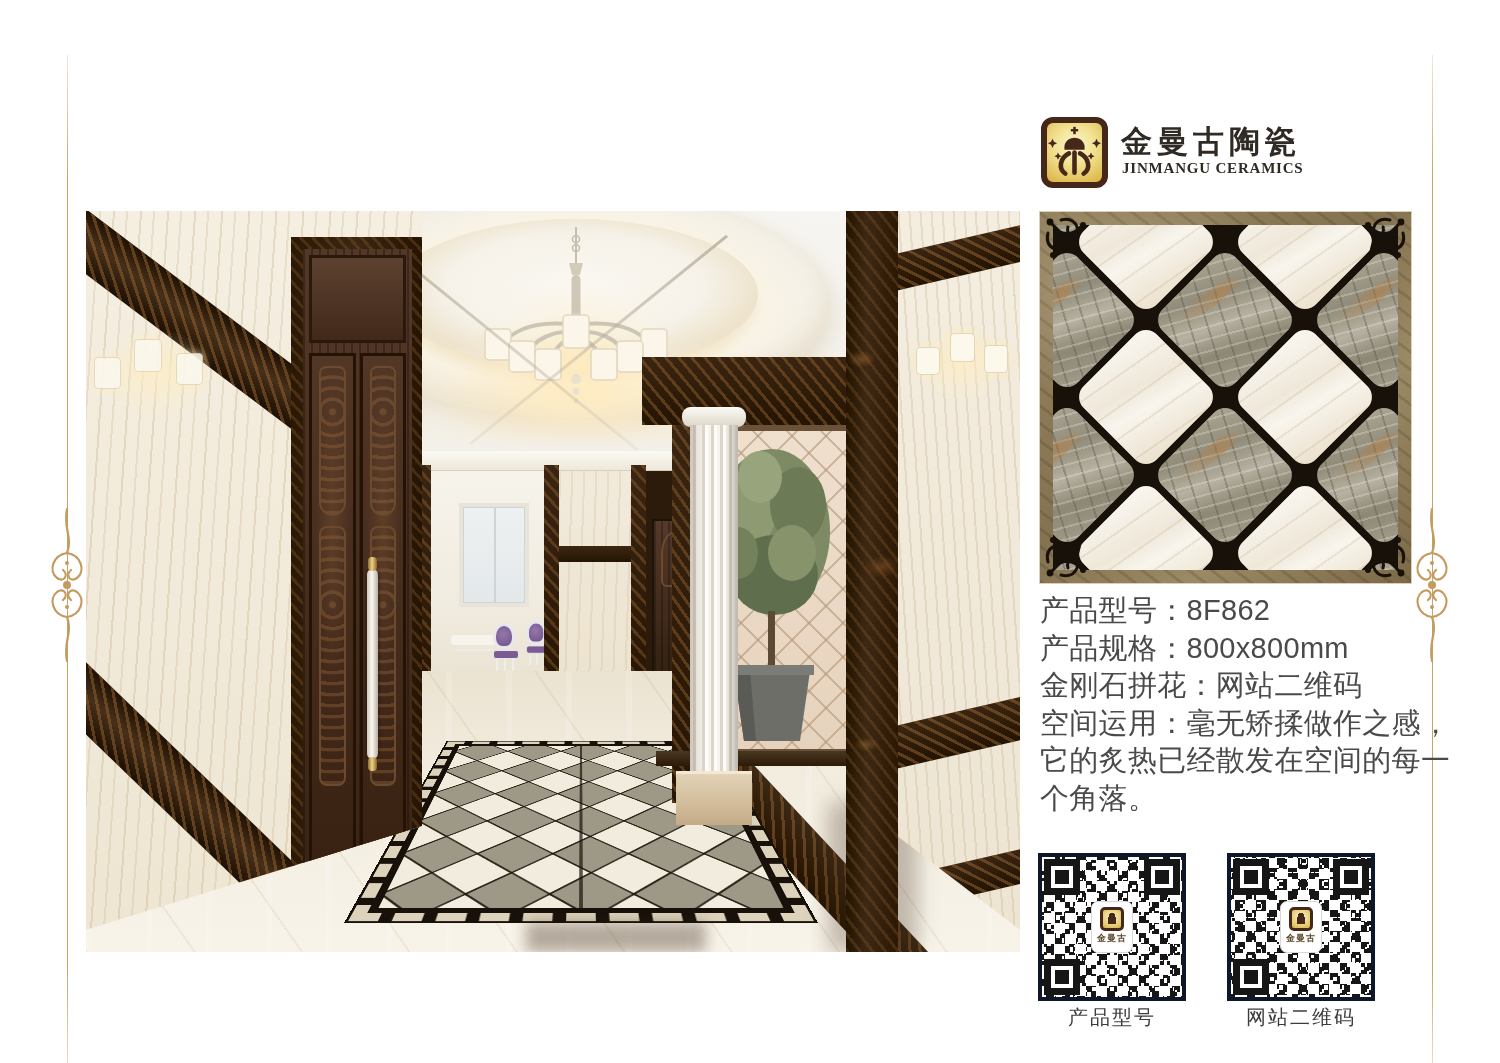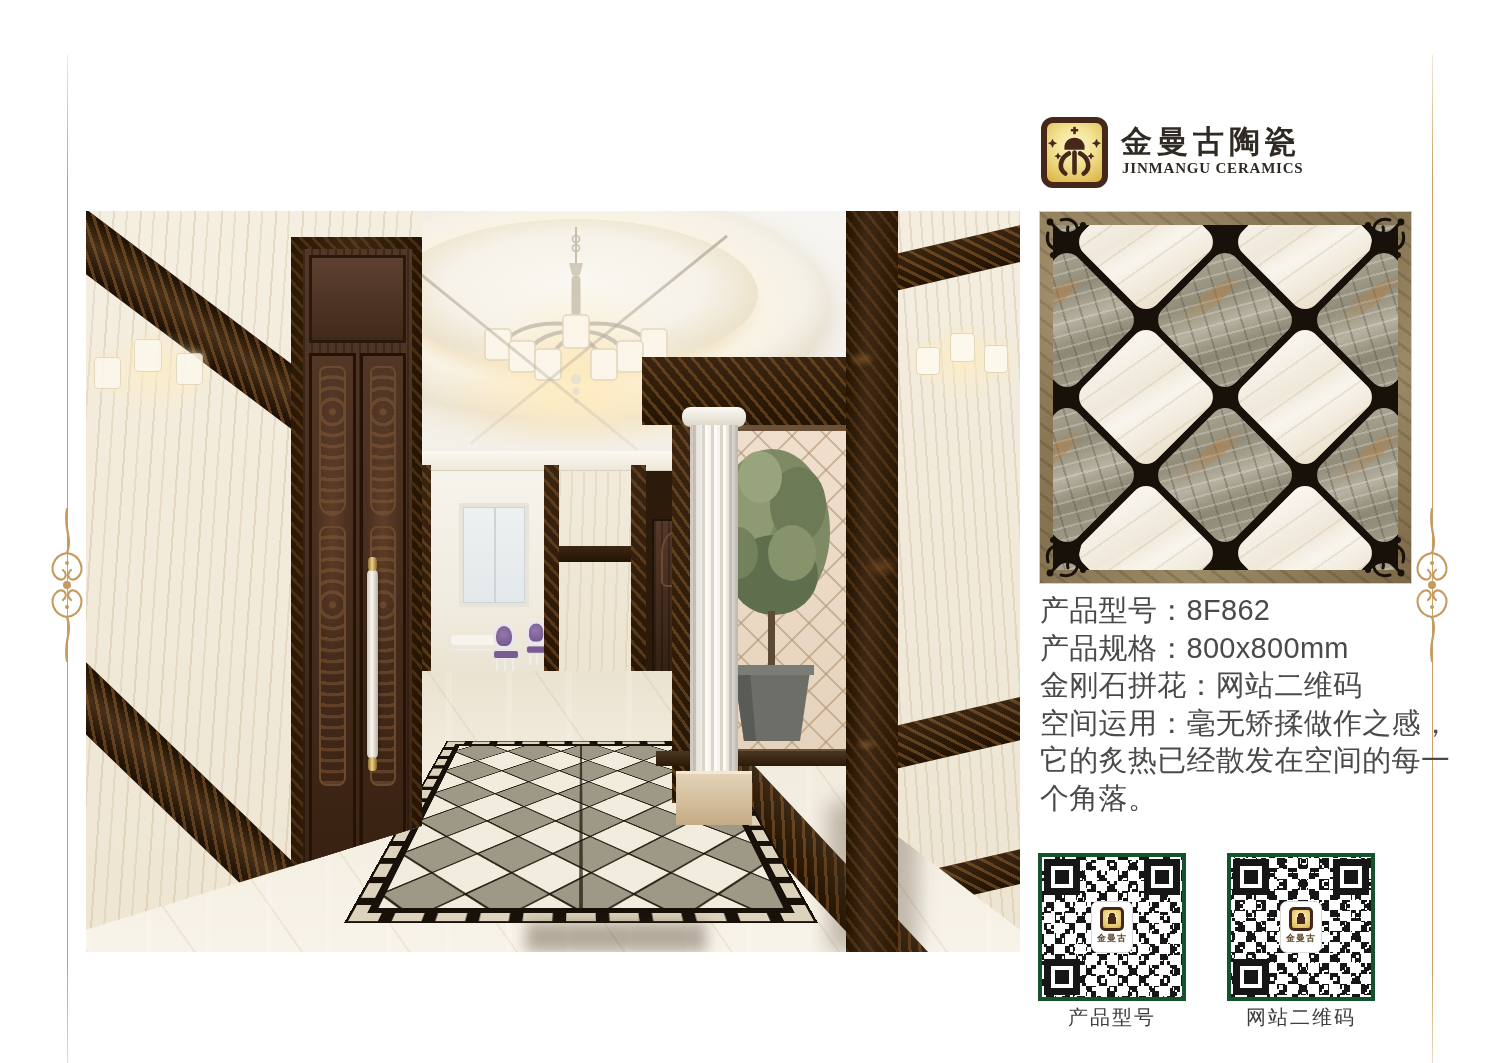--- a/index.html
+++ b/index.html
@@ -50,21 +50,21 @@
 
   
   .specs { position:absolute; left:1040px; top:551px; width:420px; color:#4a4a4a;
     font-size:29px; line-height:37.5px; letter-spacing:.3px; }
   .specs .row { display:block; }
 
   
   .qr-block { position:absolute; top:812px; width:148px; }
   .qr-block.site { left:1038px; }
   .qr-block.wechat { left:1227px; }
-  .qr { position:relative; width:148px; height:148px; background:#14532d; padding:4px; }
+  .qr { position:relative; width:148px; height:148px; background:#0f172a; padding:4px; }
   .qr-pattern { position:absolute; inset:4px; background-color:#fff;
     background-image:
       repeating-conic-gradient(#ffffff 0 25%, rgba(255,255,255,0) 0 50%),
       repeating-conic-gradient(#161616 0 25%, rgba(0,0,0,0) 0 50%),
       repeating-conic-gradient(#161616 0 25%, rgba(0,0,0,0) 0 50%);
     background-size:21px 21px, 9px 9px, 15px 15px;
     background-position:2px 3px, 0 0, 5px 6px; }
   .finder { position:absolute; width:36px; height:36px; background:#fff; border:7px solid #161616; }
   .finder::after { content:""; position:absolute; left:4px; top:4px; width:14px; height:14px; background:#161616; }
   .finder.tl { left:6px; top:6px; } .finder.tr { right:6px; top:6px; } .finder.bl { left:6px; bottom:6px; }

